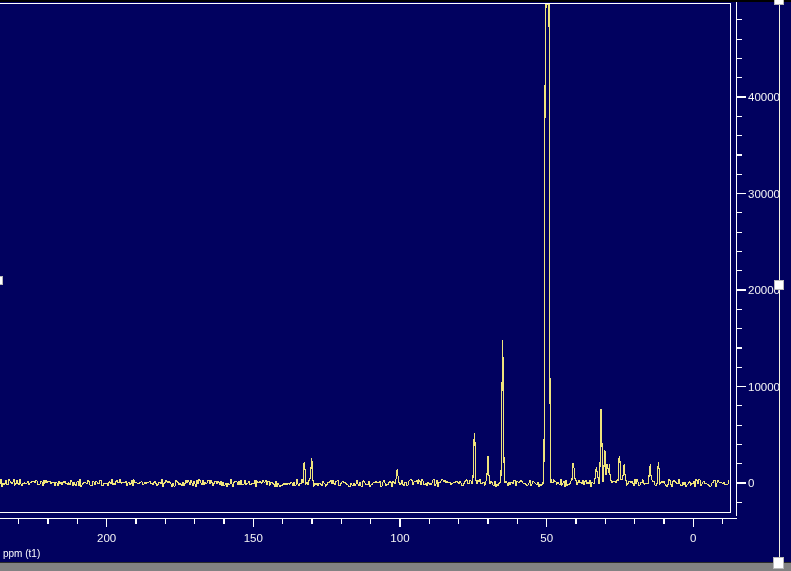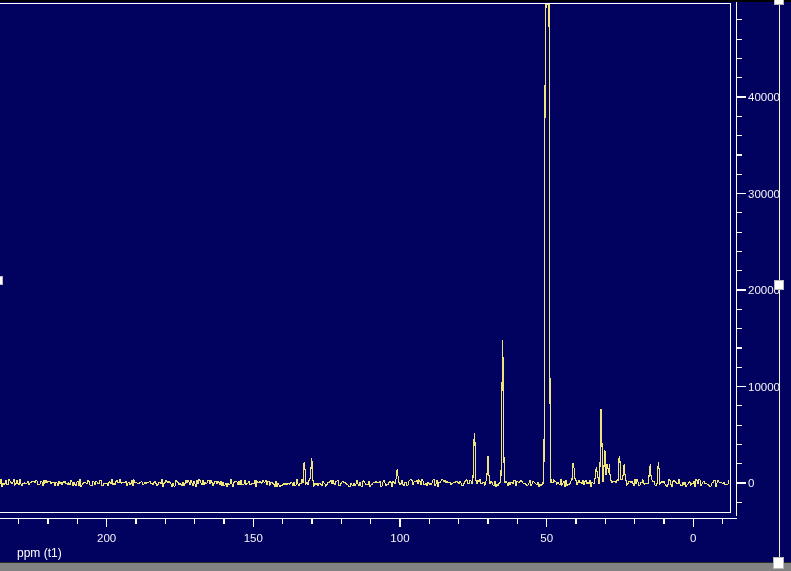--- a/index.html
+++ b/index.html
@@ -8,21 +8,21 @@
   .screen svg{position:absolute;left:0;top:0;}
   svg .crisp{shape-rendering:crispEdges;}
   svg text{font-family:"Liberation Sans",sans-serif;}
   .topstrip{position:absolute;left:0;top:0;width:791px;height:2px;background:#000;}
   .statusbar{position:absolute;left:0;top:562px;width:791px;height:9px;background:#828282;border-top:1px solid #2b2b2b;box-sizing:border-box;}
   .handle{position:absolute;background:#ffffff;border:1px solid #b9b9b9;box-sizing:border-box;}
   .h-top{left:774px;top:0;width:10px;height:5px;border-top:none;}
   .h-mid{left:774px;top:280px;width:10px;height:10px;}
   .h-bot{left:773px;top:557px;width:11px;height:12px;}
   .h-left{left:0;top:276px;width:3px;height:9px;border-left:none;}
-  .ppm-label{position:absolute;left:3px;top:547px;color:#ffffff;font-size:12px;line-height:13px;white-space:pre;margin-left:14px;}
+  .ppm-label{position:absolute;left:3px;top:547px;color:#ffffff;font-size:10px;line-height:13px;white-space:pre;}
 </style>
 </head>
 <body>
 
 <div class="screen">
   <svg id="plot" width="791" height="571">
       <polyline points="0.00,484.02 1.00,479.02 2.00,486.84 3.00,483.16 4.00,485.16 5.00,483.62 6.00,480.55 7.00,484.46 8.00,484.88 9.00,479.24 10.00,480.78 11.00,482.31 12.00,483.76 13.00,482.27 14.00,479.05 15.00,485.28 16.00,483.66 17.00,479.99 18.00,483.58 19.00,484.55 20.00,478.90 21.00,483.94 22.00,485.76 23.00,483.67 24.00,483.47 25.00,482.80 26.00,483.85 27.00,482.79 28.00,481.55 29.00,484.84 30.00,483.09 31.00,482.61 32.00,481.26 33.00,481.02 34.00,481.15 35.00,483.14 36.00,480.26 37.00,480.95 38.00,484.39 39.00,485.14 40.00,483.81 41.00,481.53 42.00,481.95 43.00,485.47 44.00,480.31 45.00,483.22 46.00,480.67 47.00,482.50 48.00,481.19 49.00,481.99 50.00,480.79 51.00,483.28 52.00,482.33 53.00,482.99 54.00,482.27 55.00,485.88 56.00,482.41 57.00,483.15 58.00,485.34 59.00,481.60 60.00,483.57 61.00,482.42 62.00,484.48 63.00,481.79 64.00,482.34 65.00,481.52 66.00,483.61 67.00,483.64 68.00,484.51 69.00,482.72 70.00,485.02 71.00,480.56 72.00,481.80 73.00,485.63 74.00,482.57 75.00,484.30 76.00,485.43 77.00,482.18 78.00,481.28 79.00,485.58 80.00,479.47 81.00,486.49 82.00,485.10 83.00,483.66 84.00,482.42 85.00,481.96 86.00,482.91 87.00,483.58 88.00,480.27 89.00,481.20 90.00,485.00 91.00,485.36 92.00,485.31 93.00,481.64 94.00,481.82 95.00,484.99 96.00,481.20 97.00,482.12 98.00,483.66 99.00,484.03 100.00,480.16 101.00,480.41 102.00,485.76 103.00,485.64 104.00,483.46 105.00,483.54 106.00,483.57 107.00,482.91 108.00,485.65 109.00,482.31 110.00,481.81 111.00,483.65 112.00,479.25 113.00,484.64 114.00,482.98 115.00,484.47 116.00,481.56 117.00,480.54 118.00,482.77 119.00,482.62 120.00,478.64 121.00,483.11 122.00,482.97 123.00,482.15 124.00,482.07 125.00,482.37 126.00,481.57 127.00,485.79 128.00,482.97 129.00,482.66 130.00,484.43 131.00,483.77 132.00,479.79 133.00,485.64 134.00,479.79 135.00,482.63 136.00,482.69 137.00,482.88 138.00,483.48 139.00,483.71 140.00,482.61 141.00,481.85 142.00,482.03 143.00,484.93 144.00,483.96 145.00,482.25 146.00,483.28 147.00,482.07 148.00,482.80 149.00,482.15 150.00,481.18 151.00,484.15 152.00,483.40 153.00,485.10 154.00,482.46 155.00,481.23 156.00,483.46 157.00,485.45 158.00,484.61 159.00,482.39 160.00,482.52 161.00,483.49 162.00,479.44 163.00,486.43 164.00,483.51 165.00,482.39 166.00,480.41 167.00,481.31 168.00,483.18 169.00,481.09 170.00,482.49 171.00,484.22 172.00,486.43 173.00,483.68 174.00,486.14 175.00,486.01 176.00,480.37 177.00,481.39 178.00,482.60 179.00,484.83 180.00,482.77 181.00,484.81 182.00,485.43 183.00,482.69 184.00,485.45 185.00,483.61 186.00,480.52 187.00,482.92 188.00,480.41 189.00,481.82 190.00,484.35 191.00,480.67 192.00,483.08 193.00,485.35 194.00,481.62 195.00,483.81 196.00,486.82 197.00,480.11 198.00,483.64 199.00,479.45 200.00,480.25 201.00,483.26 202.00,485.20 203.00,480.60 204.00,484.44 205.00,482.51 206.00,484.12 207.00,483.08 208.00,480.45 209.00,480.14 210.00,484.16 211.00,480.13 212.00,482.49 213.00,485.55 214.00,483.46 215.00,481.03 216.00,481.18 217.00,483.47 218.00,481.23 219.00,482.32 220.00,484.81 221.00,481.60 222.00,486.14 223.00,481.76 224.00,486.03 225.00,485.24 226.00,483.67 227.00,486.88 228.00,483.10 229.00,484.92 230.00,484.10 231.00,478.95 232.00,484.26 233.00,486.54 234.00,482.38 235.00,481.62 236.00,481.86 237.00,482.00 238.00,485.09 239.00,481.26 240.00,485.09 241.00,480.36 242.00,485.05 243.00,484.66 244.00,483.92 245.00,480.43 246.00,484.34 247.00,483.28 248.00,483.06 249.00,480.99 250.00,484.80 251.00,484.12 252.00,483.74 253.00,483.43 254.00,483.33 255.00,480.22 256.00,486.45 257.00,480.83 258.00,482.80 259.00,482.83 260.00,481.64 261.00,483.09 262.00,482.81 263.00,480.72 264.00,482.24 265.00,482.18 266.00,479.93 267.00,484.73 268.00,481.67 269.00,481.23 270.00,485.32 271.00,482.63 272.00,481.86 273.00,483.99 274.00,483.95 275.00,486.44 276.00,481.19 277.00,487.39 278.00,482.94 279.00,485.07 280.00,486.81 281.00,485.06 282.00,485.99 283.00,484.51 284.00,483.54 285.00,484.88 286.00,482.95 287.00,485.08 288.00,483.20 289.00,483.72 290.00,484.27 291.00,482.72 292.00,482.83 293.00,485.65 294.00,482.17 295.00,486.06 296.00,484.99 297.00,479.43 298.00,484.02 299.00,485.46 300.00,483.59 301.00,483.34 302.00,478.84 303.00,482.59 304.00,463.43 304.34,462.18 305.00,469.16 306.00,483.76 307.00,481.91 308.00,484.82 309.00,480.61 310.00,479.21 311.00,467.94 311.67,457.97 312.00,461.00 313.00,480.93 314.00,486.17 315.00,483.69 316.00,484.39 317.00,483.04 318.00,485.33 319.00,483.71 320.00,483.48 321.00,484.19 322.00,486.24 323.00,481.75 324.00,482.78 325.00,484.02 326.00,486.30 327.00,484.47 328.00,481.87 329.00,482.85 330.00,481.48 331.00,479.86 332.00,484.08 333.00,480.55 334.00,483.31 335.00,484.96 336.00,481.67 337.00,481.19 338.00,479.96 339.00,485.49 340.00,485.51 341.00,483.51 342.00,482.22 343.00,480.99 344.00,482.29 345.00,482.62 346.00,483.47 347.00,484.59 348.00,484.80 349.00,486.37 350.00,486.97 351.00,483.09 352.00,484.84 353.00,485.67 354.00,483.51 355.00,486.11 356.00,483.95 357.00,480.20 358.00,484.14 359.00,486.11 360.00,481.88 361.00,486.08 362.00,486.74 363.00,481.19 364.00,480.91 365.00,482.92 366.00,484.28 367.00,484.34 368.00,484.82 369.00,480.69 370.00,486.66 371.00,484.97 372.00,484.55 373.00,483.00 374.00,482.84 375.00,482.98 376.00,480.86 377.00,483.00 378.00,482.76 379.00,482.82 380.00,481.12 381.00,486.62 382.00,486.17 383.00,481.93 384.00,480.25 385.00,483.16 386.00,485.54 387.00,483.95 388.00,484.83 389.00,482.47 390.00,481.17 391.00,482.71 392.00,487.07 393.00,481.23 394.00,482.47 395.00,483.73 396.00,479.10 397.00,470.47 397.33,469.06 398.00,476.13 399.00,482.65 400.00,484.36 401.00,483.71 402.00,479.69 403.00,484.34 404.00,485.47 405.00,482.27 406.00,482.48 407.00,485.24 408.00,485.22 409.00,480.96 410.00,479.98 411.00,479.09 412.00,480.49 413.00,484.33 414.00,482.12 415.00,481.25 416.00,482.07 417.00,479.86 418.00,483.46 419.00,479.73 420.00,481.58 421.00,484.88 422.00,479.67 423.00,481.14 424.00,484.98 425.00,484.43 426.00,482.87 427.00,485.55 428.00,482.43 429.00,484.18 430.00,483.78 431.00,484.28 432.00,483.09 433.00,480.22 434.00,479.31 435.00,486.02 436.00,483.90 437.00,480.33 438.00,486.99 439.00,482.80 440.00,482.57 441.00,480.84 442.00,479.20 443.00,479.72 444.00,482.21 445.00,480.47 446.00,482.87 447.00,481.37 448.00,482.82 449.00,482.99 450.00,482.27 451.00,484.81 452.00,483.54 453.00,483.15 454.00,482.16 455.00,482.67 456.00,481.67 457.00,481.35 458.00,482.76 459.00,483.39 460.00,481.61 461.00,483.17 462.00,485.53 463.00,485.64 464.00,483.53 465.00,481.70 466.00,480.63 467.00,479.81 468.00,483.93 469.00,483.75 470.00,480.65 471.00,480.92 472.00,483.84 473.00,477.31 474.00,440.00 474.47,432.60 475.00,442.96 476.00,480.92 477.00,483.84 478.00,480.73 479.00,481.58 480.00,479.19 481.00,483.46 482.00,484.18 483.00,482.08 484.00,482.66 485.00,485.33 486.00,481.27 487.00,474.25 487.97,456.30 488.00,457.78 489.00,475.83 490.00,484.28 491.00,481.51 492.00,482.50 493.00,485.04 494.00,485.39 495.00,481.07 496.00,486.52 497.00,484.25 498.00,485.84 499.00,483.53 500.00,482.46 501.00,476.05 502.00,387.58 502.63,340.49 503.00,359.49 504.00,461.35 505.00,482.21 506.00,481.68 507.00,483.18 508.00,486.19 509.00,482.54 510.00,485.13 511.00,482.12 512.00,482.68 513.00,483.95 514.00,480.31 515.00,479.94 516.00,485.69 517.00,481.59 518.00,482.11 519.00,482.99 520.00,481.33 521.00,480.21 522.00,481.48 523.00,482.81 524.00,483.80 525.00,483.49 526.00,484.51 527.00,485.60 528.00,485.09 529.00,483.25 530.00,480.38 531.00,485.83 532.00,484.21 533.00,481.50 534.00,482.09 535.00,482.97 536.00,483.96 537.00,484.60 538.00,482.37 539.00,486.43 540.00,484.13 541.00,485.69 542.00,484.47 543.00,483.47 544.00,460.65 544.87,208.09 545.00,91.29 546.00,4.50 546.05,4.50 547.00,4.50 547.22,4.50 548.00,4.50 548.39,4.50 549.00,4.50 549.57,205.28 550.00,397.57 551.00,482.27 552.00,481.87 553.00,482.44 554.00,479.74 555.00,481.87 556.00,481.87 557.00,484.24 558.00,482.04 559.00,484.19 560.00,484.48 561.00,478.78 562.00,485.05 563.00,483.03 564.00,481.57 565.00,486.74 566.00,480.25 567.00,485.21 568.00,484.77 569.00,484.48 570.00,483.56 571.00,480.99 572.00,479.58 573.00,462.84 573.33,463.74 574.00,467.71 575.00,478.93 576.00,480.67 577.00,484.97 578.00,482.34 579.00,480.15 580.00,482.37 581.00,482.14 582.00,484.09 583.00,480.51 584.00,484.90 585.00,481.75 586.00,480.21 587.00,483.29 588.00,482.75 589.00,483.70 590.00,479.83 591.00,486.58 592.00,482.17 593.00,483.22 594.00,484.08 595.00,478.28 596.00,469.57 596.50,467.37 597.00,471.50 598.00,477.58 599.00,483.74 600.00,466.60 601.00,409.69 601.19,408.94 602.00,444.46 603.00,481.93 604.00,466.03 604.71,449.83 605.00,451.80 606.00,474.98 607.00,464.03 607.35,464.98 608.00,468.41 609.00,472.61 609.41,464.20 610.00,474.67 611.00,480.65 612.00,482.59 613.00,481.23 614.00,481.50 615.00,481.64 616.00,482.96 617.00,480.02 618.00,480.10 619.00,458.00 619.38,457.40 620.00,461.59 621.00,479.23 622.00,479.46 623.00,475.58 624.00,466.03 624.07,464.27 625.00,474.37 626.00,480.72 627.00,485.27 628.00,483.71 629.00,481.18 630.00,481.51 631.00,482.87 632.00,481.12 633.00,483.43 634.00,485.73 635.00,479.18 636.00,484.33 637.00,479.51 638.00,482.17 639.00,485.81 640.00,484.98 641.00,482.75 642.00,482.91 643.00,479.69 644.00,483.28 645.00,484.22 646.00,482.81 647.00,484.14 648.00,483.35 649.00,476.28 650.00,466.40 650.18,464.19 651.00,475.21 652.00,480.12 653.00,481.37 654.00,481.59 655.00,485.12 656.00,485.40 657.00,483.99 658.00,467.19 658.39,462.05 659.00,468.37 660.00,483.64 661.00,482.53 662.00,480.94 663.00,482.51 664.00,481.07 665.00,484.19 666.00,485.67 667.00,486.85 668.00,484.51 669.00,479.47 670.00,480.27 671.00,484.31 672.00,486.34 673.00,481.37 674.00,480.34 675.00,481.60 676.00,482.33 677.00,484.08 678.00,483.78 679.00,479.39 680.00,484.06 681.00,485.59 682.00,485.41 683.00,482.52 684.00,484.78 685.00,482.40 686.00,486.93 687.00,484.93 688.00,484.08 689.00,482.10 690.00,482.02 691.00,485.27 692.00,482.89 693.00,484.03 694.00,480.82 695.00,487.02 696.00,479.27 697.00,480.60 698.00,483.66 699.00,479.56 700.00,479.99 701.00,485.69 702.00,483.99 703.00,481.80 704.00,481.20 705.00,483.87 706.00,483.05 707.00,484.16 708.00,484.51 709.00,485.45 710.00,486.66 711.00,485.99 712.00,483.07 713.00,482.31 714.00,480.46 715.00,480.16 716.00,486.59 717.00,483.07 718.00,480.55 719.00,481.97 720.00,483.10 721.00,482.72 722.00,483.06 723.00,483.80 724.00,481.96 725.00,484.87 726.00,484.61 727.00,484.85 728.00,484.22 729.00,479.79" fill="none" stroke="#efe47c" stroke-width="1.1" class="crisp"></polyline>
       <path d="M0 3.5 H730.5 V512.5 H0" fill="none" stroke="#ffffff" stroke-width="1.7" class="crisp"></path>
       <g class="crisp">
         <line x1="0" y1="518.5" x2="737" y2="518.5" stroke="#ffffff" stroke-width="1.5"></line>

